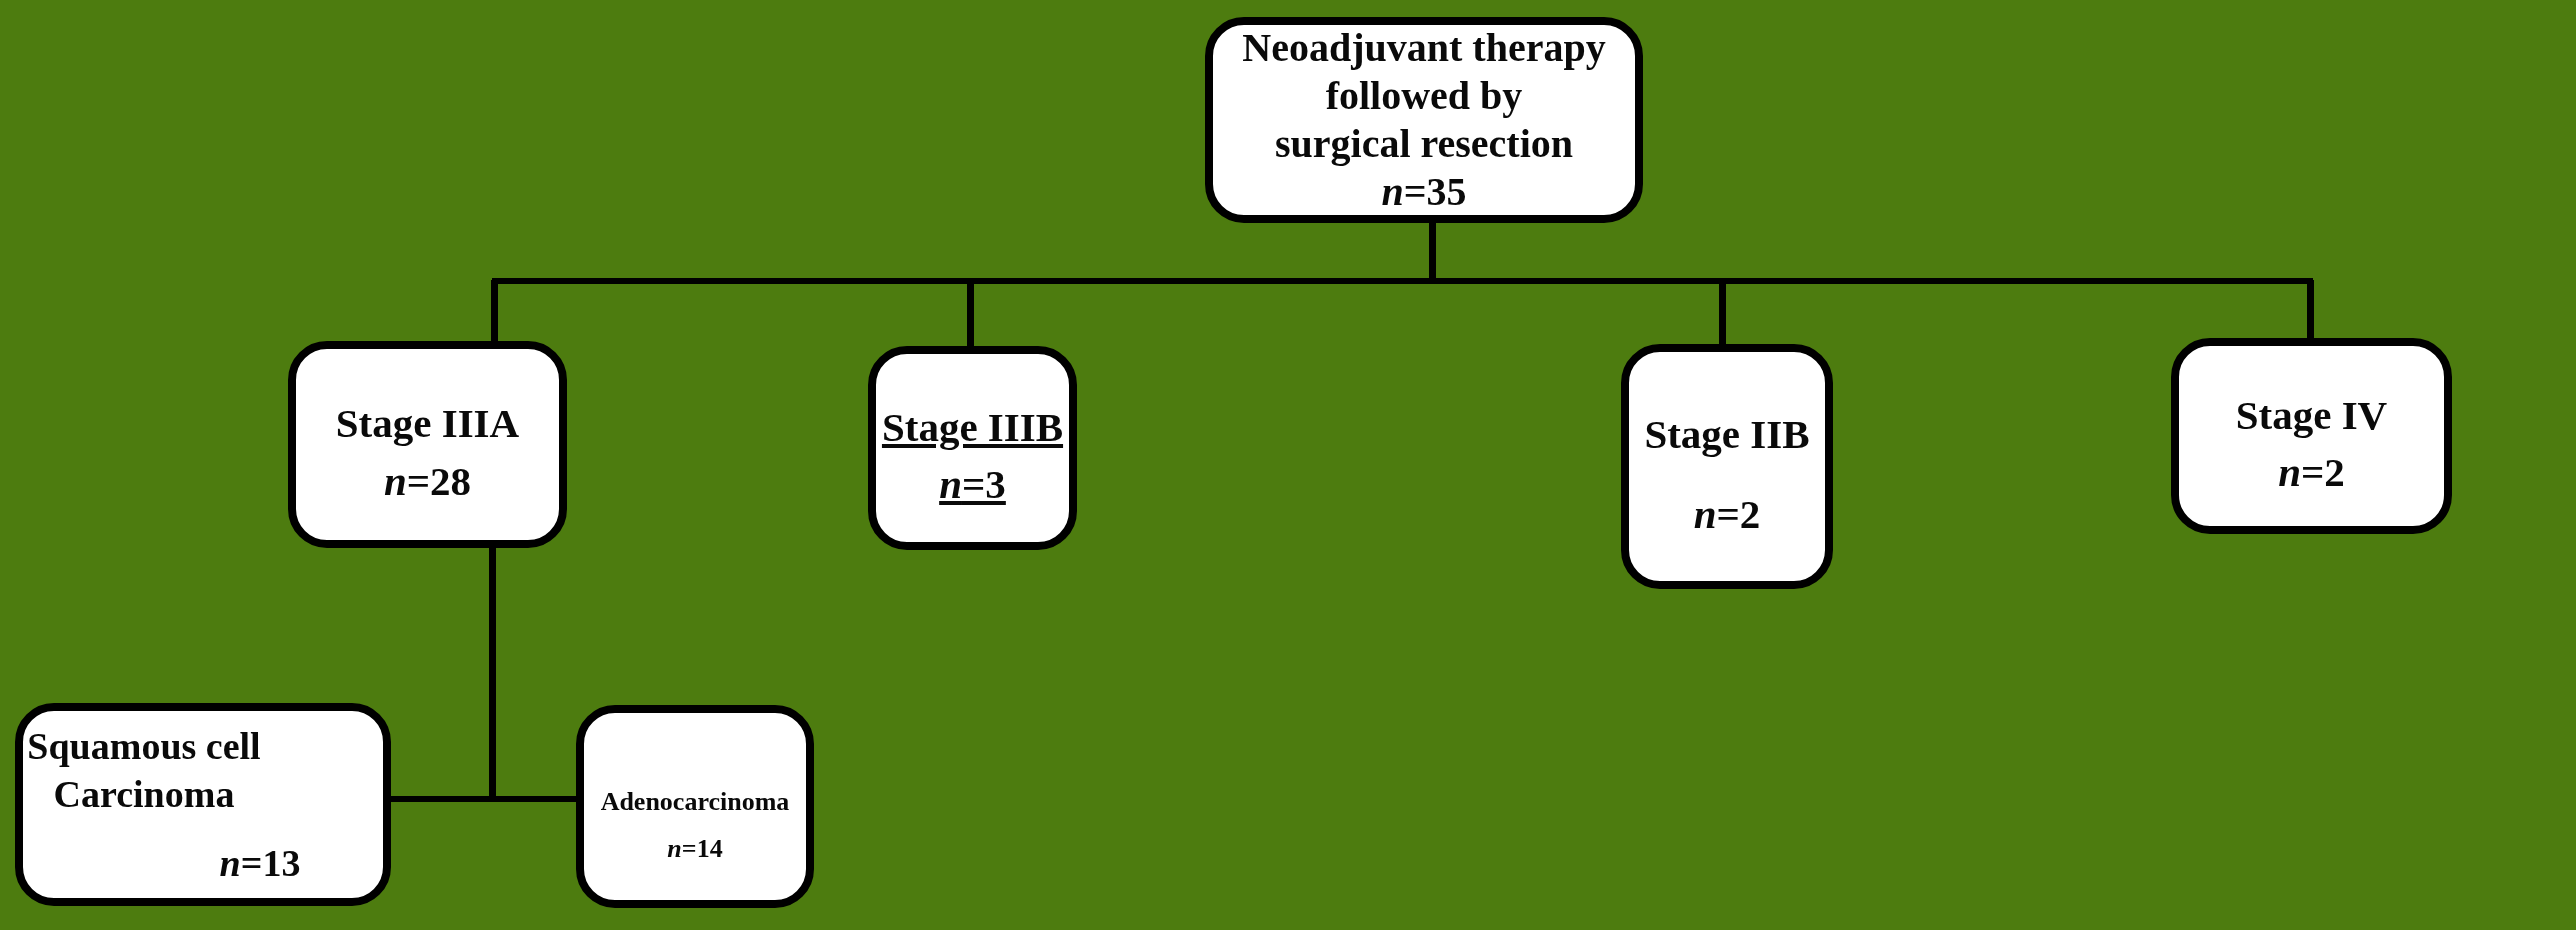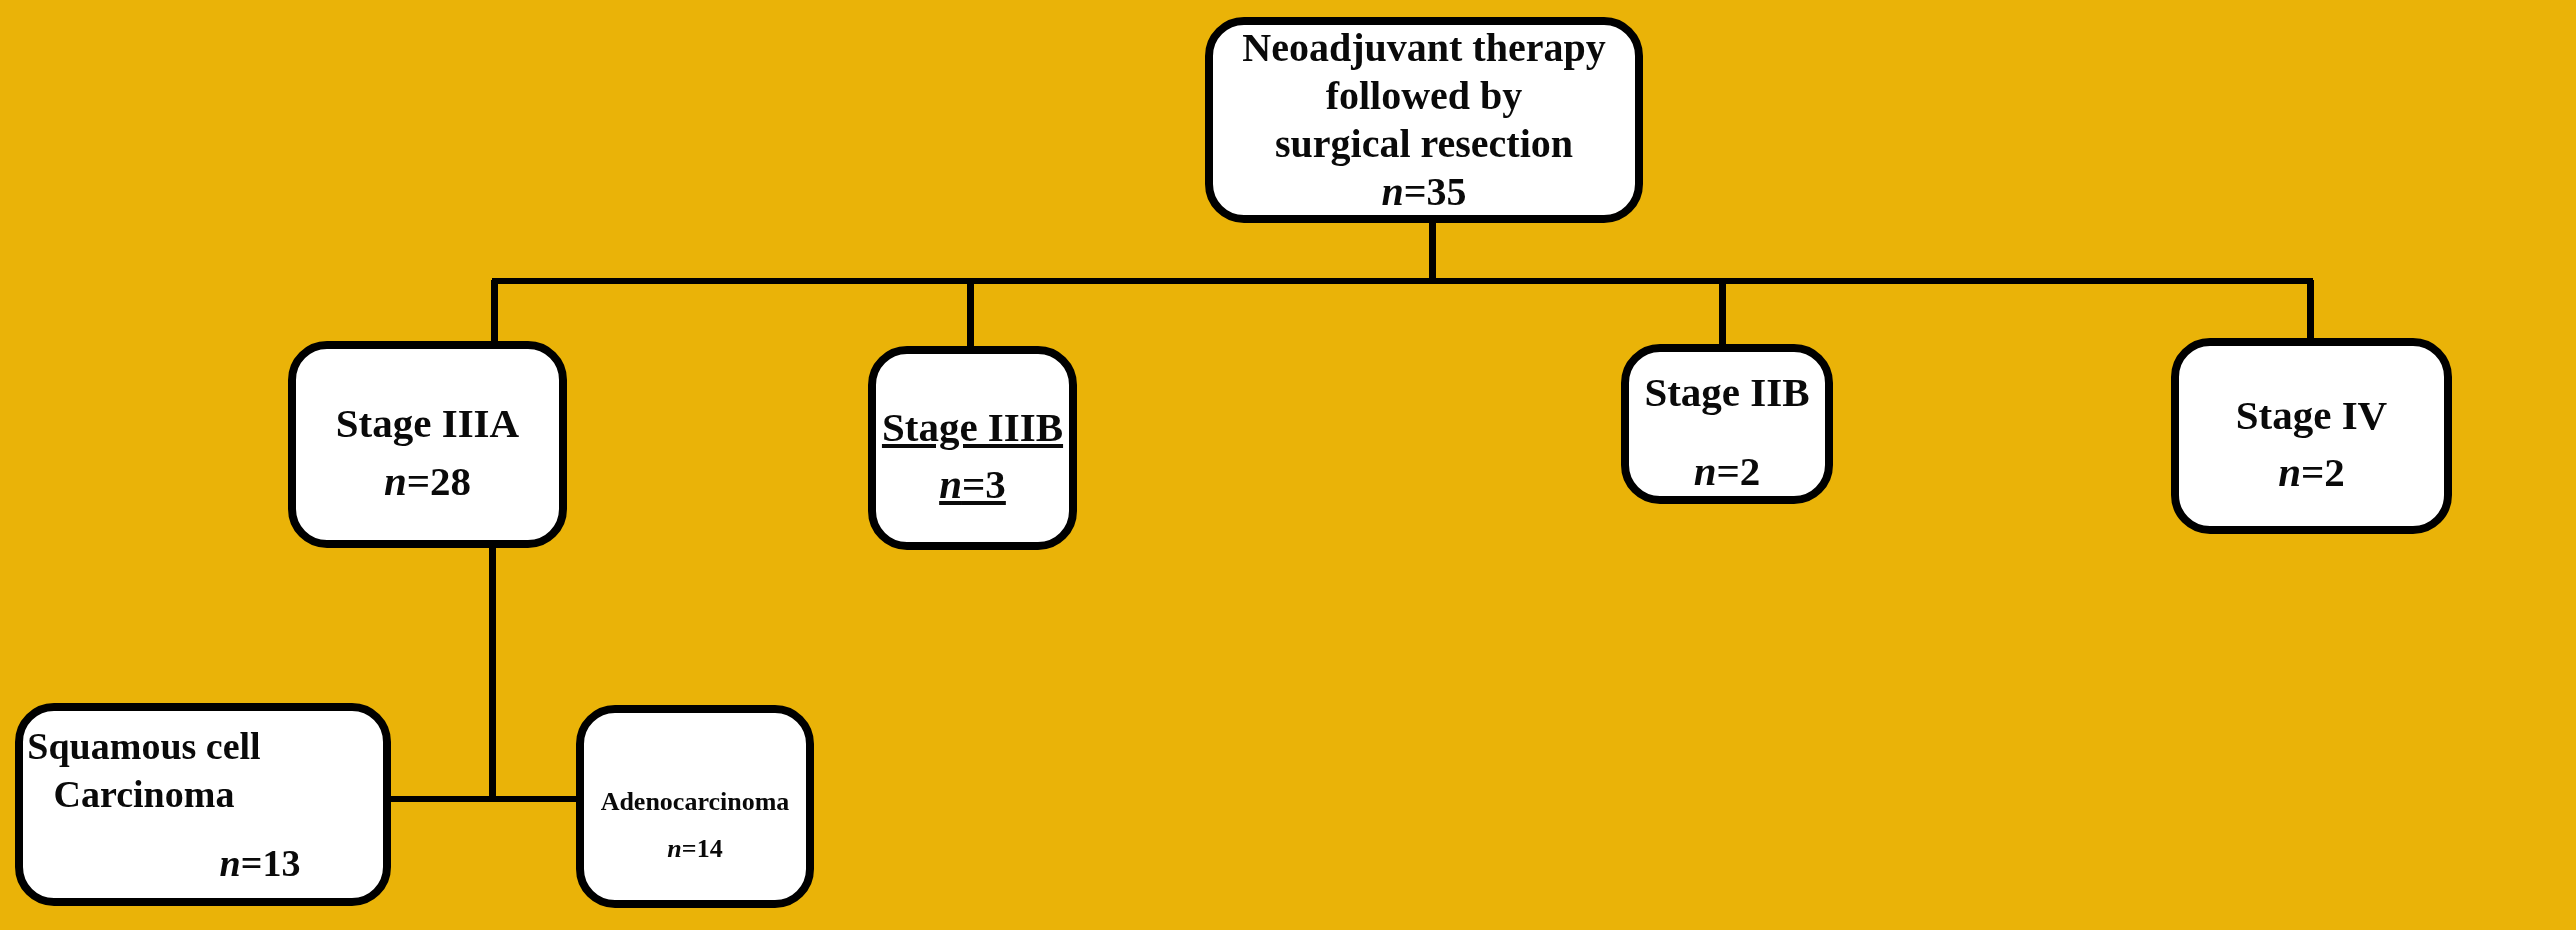--- a/index.html
+++ b/index.html
@@ -1,20 +1,20 @@
 <!DOCTYPE html>
 <html style="font-size:9.7px"><head>
 <meta charset="utf-8">
 <style>
   html, body { margin: 0; padding: 0; background: #ffffff; }
   .canvas {
     position: relative;
     width: 2576px;
     height: 931px;
-    background: #eab308;
+    background: #4d7c0f;
     font-family: "Liberation Serif", "DejaVu Serif", serif;
     color: #0a0a0a;
     overflow: hidden;
   }
   .box {
     position: absolute;
     box-sizing: border-box;
     background: #ffffff;
     border: 8px solid #000000;
     border-radius: 39px;
@@ -27,21 +27,21 @@
   }
   .hline, .vline { position: absolute; background: #000000; }
 
   
   .box-root { left: 1205px; top: 17px; width: 438px; height: 206px; font-size: 40px; line-height: 1.2; }
 
   
   .box-stage { font-size: 41px; line-height: 1.4; padding-top: 16px; }
   .box-iiia { left: 288px;  top: 341px; width: 279px; height: 207px; }
   .box-iiib { left: 868px; top: 346px; width: 209px; height: 204px; text-decoration: underline; }
-  .box-iib  { left: 1621px; top: 344px; width: 212px; height: 160px; gap: 22px; }
+  .box-iib  { left: 1621px; top: 344px; width: 212px; height: 245px; gap: 22px; }
   .box-iv   { left: 2171px; top: 338px; width: 281px; height: 196px; }
 
   
   .box-squamous {
     left: 15px; top: 703px; width: 376px; height: 203px;
     font-size: 38px; line-height: 1.28;
     padding-right: 118px;
   }
   .box-squamous .nrow { position: relative; left: 116px; margin-top: 20px; }
   .box-adeno {

